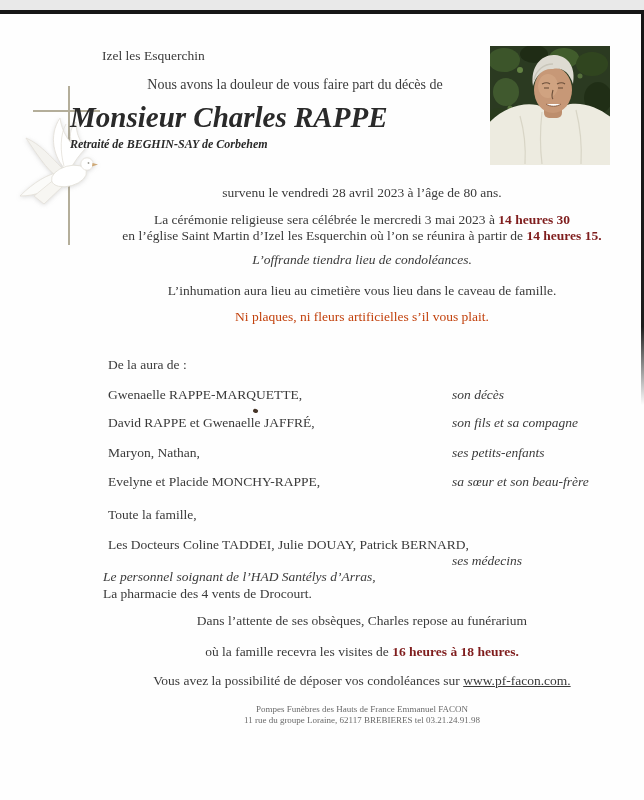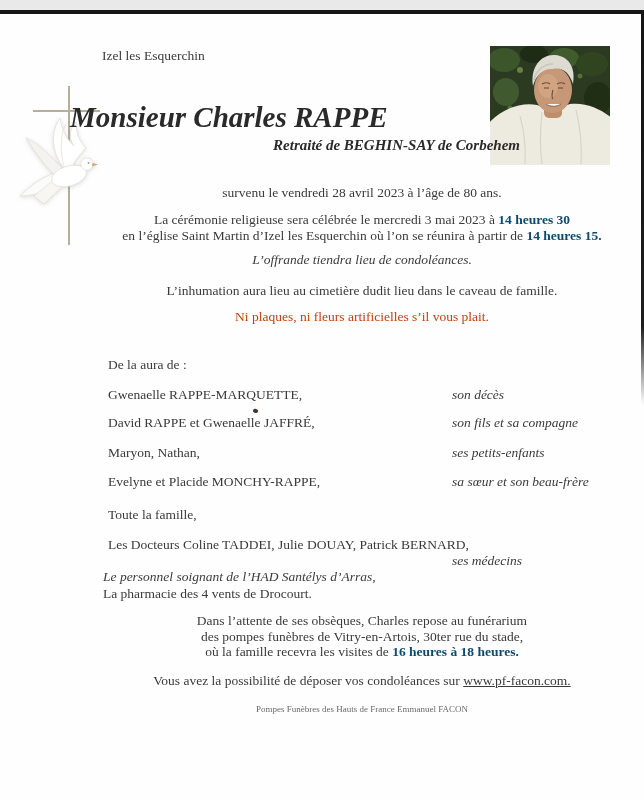--- a/index.html
+++ b/index.html
@@ -7,35 +7,35 @@
     position:relative;
     width:644px;height:800px;
     background:#fefefe;
     font-family:"Liberation Serif","DejaVu Serif",serif;
     color:#3a3a3a;
     overflow:hidden;
     margin:10px auto;
   }
   .txt{position:absolute;font-size:13.5px;line-height:15.5px;white-space:nowrap;}
   .blk{position:absolute;left:100px;width:524px;text-align:center;font-size:13.5px;line-height:15.5px;}
-  .b{font-weight:bold;color:#0c4a6e;}
+  .b{font-weight:bold;color:#7f1d1d;}
   .edge-top{position:absolute;top:0;left:0;width:644px;height:4px;background:#161616;}
   .edge-right{position:absolute;top:3px;right:0;width:3px;height:392px;
     background:linear-gradient(to bottom,#151515 0%,#1d1d1d 80%,rgba(30,30,30,0));}
   .edge-bottom-mark{position:absolute;left:418px;top:794px;width:112px;height:2px;background:#ececec;}
   .cross-v{position:absolute;left:68px;top:76px;width:2px;height:159px;background:#b4ae9a;}
   .cross-h{position:absolute;left:33px;top:100px;width:67px;height:2px;background:#b4ae9a;}
   .dove{position:absolute;left:16px;top:106px;filter:drop-shadow(0 1px 2px rgba(120,120,120,0.25));}
   .photo{position:absolute;left:490px;top:36px;}
   .city{left:102px;top:38px;}
   .intro{position:absolute;left:95px;width:400px;top:67px;text-align:center;font-size:14px;}
   .name{position:absolute;left:70px;width:450px;top:91px;
         font-size:29px;font-weight:bold;font-style:italic;color:#2a2a2a;line-height:32px;}
-  .subtitle{position:absolute;left:70px;width:450px;top:127px;text-align:right;
-        font-size:15px;font-weight:bold;font-style:italic;color:#2a2a2a;}
+  .subtitle{position:absolute;left:70px;width:450px;top:127px;text-align:left;
+        font-size:12px;font-weight:bold;font-style:italic;color:#2a2a2a;}
   .survenu{top:175px;}
   .ceremonie{top:202px;}
   .offrande{top:242px;font-style:italic;}
   .inhumation{top:273px;}
   .niplaques{top:299px;font-weight:normal;color:#c2410c;}
   .delapart{left:108px;top:347px;}
   .fam-name{position:absolute;left:108px;}
   .fam-rel{position:absolute;left:452px;font-style:italic;}
   .toute{left:108px;top:497px;}
   .docteurs{left:108px;top:527px;}
@@ -116,32 +116,33 @@
       <path d="M67,38 C70,36.5 73,36.5 75,38"></path>
       <path d="M54,42 L59,42"></path>
       <path d="M68,42 L73,42"></path>
       <path d="M63,44 C62,48 61,51 63,53"></path>
     </g>
     <path d="M56,58 C60,61 67,61 71,58" fill="#fff" stroke="#8a5f44" stroke-width="1"></path>
   </svg>
 
   <div class="txt city">Izel les Esquerchin</div>
 
+  <div class="intro">Nous avons la douleur de vous faire part du décès de</div>
   <div class="name">Monsieur Charles RAPPE</div>
   <div class="subtitle">Retraité de BEGHIN-SAY de Corbehem</div>
 
   <div class="blk survenu">survenu le vendredi 28 avril 2023 à l’âge de 80 ans.</div>
 
   <div class="blk ceremonie">
     <span>La cérémonie religieuse sera célébrée le mercredi 3 mai 2023 à </span><span class="b">14 heures 30</span><br>
     <span>en l’église Saint Martin d’Izel les Esquerchin où l’on se réunira à partir de </span><span class="b">14 heures 15.</span>
   </div>
 
   <div class="blk offrande">L’offrande tiendra lieu de condoléances.</div>
-  <div class="blk inhumation">L’inhumation aura lieu au cimetière dudit lieu dans le caveau de famille.</div>
+  <div class="blk inhumation">L’inhumation aura lieu au cimetière vous lieu dans le caveau de famille.</div>
   <div class="blk niplaques">Ni plaques, ni fleurs artificielles s’il vous plait.</div>
 
   <div class="txt delapart">De la aura de :</div>
 
   <div>
     <div class="txt fam-name" style="top:377px">Gwenaelle RAPPE-MARQUETTE,</div>
     <div class="txt fam-rel" style="top:377px">son décès</div>
     <div class="txt fam-name" style="top:405px">David RAPPE et Gwenaelle JAFFRÉ,</div>
     <div class="txt fam-rel" style="top:405px">son fils et sa compagne</div>
     <div class="txt fam-name" style="top:435px">Maryon, Nathan,</div>
@@ -153,25 +154,26 @@
   <div class="ink-speck"></div>
 
   <div class="txt toute">Toute la famille,</div>
   <div class="txt docteurs">Les Docteurs Coline TADDEI, Julie DOUAY, Patrick BERNARD,</div>
   <div class="txt medecins">ses médecins</div>
   <div class="txt personnel">Le personnel soignant de l’HAD Santélys d’Arras,</div>
   <div class="txt pharmacie">La pharmacie des 4 vents de Drocourt.</div>
 
   <div class="blk repose">
     <span>Dans l’attente de ses obsèques, Charles repose au funérarium</span><br>
-    <span>des pompes funèbres de Vitry-en-Artois, 30ter rue du stade,</span><br>
+    <br>
     <span>où la famille recevra les visites de </span><span class="b">16 heures à 18 heures.</span>
   </div>
 
   <div class="blk condoleances">
     <span>Vous avez la possibilité de déposer vos condoléances sur </span><span class="link">www.pf-facon.com.</span>
   </div>
 
   <div class="footer">
     <span>Pompes Funèbres des Hauts de France Emmanuel FACON</span><br>
+    <span>11 rue du groupe Loraine, 62117 BREBIERES tel 03.21.24.91.98</span>
   </div>
 
 </div>
 
 </body></html>

